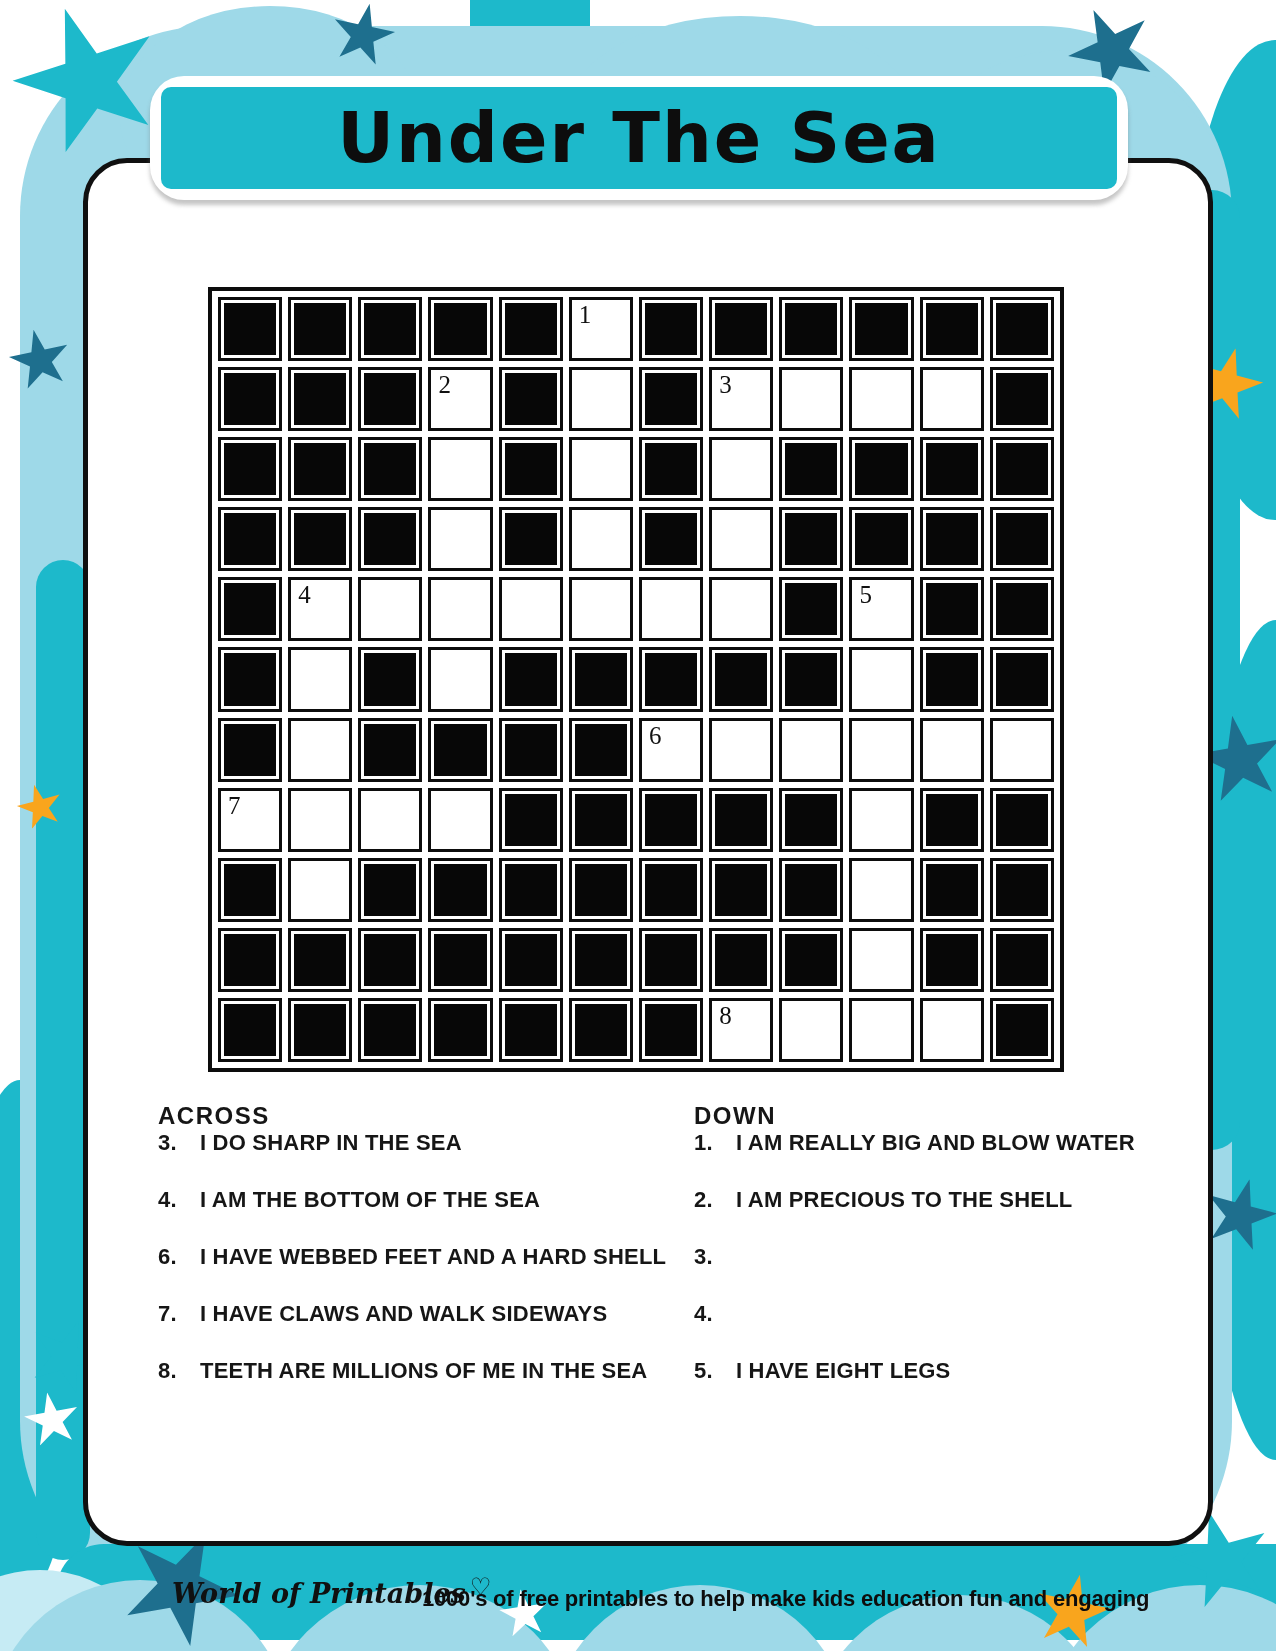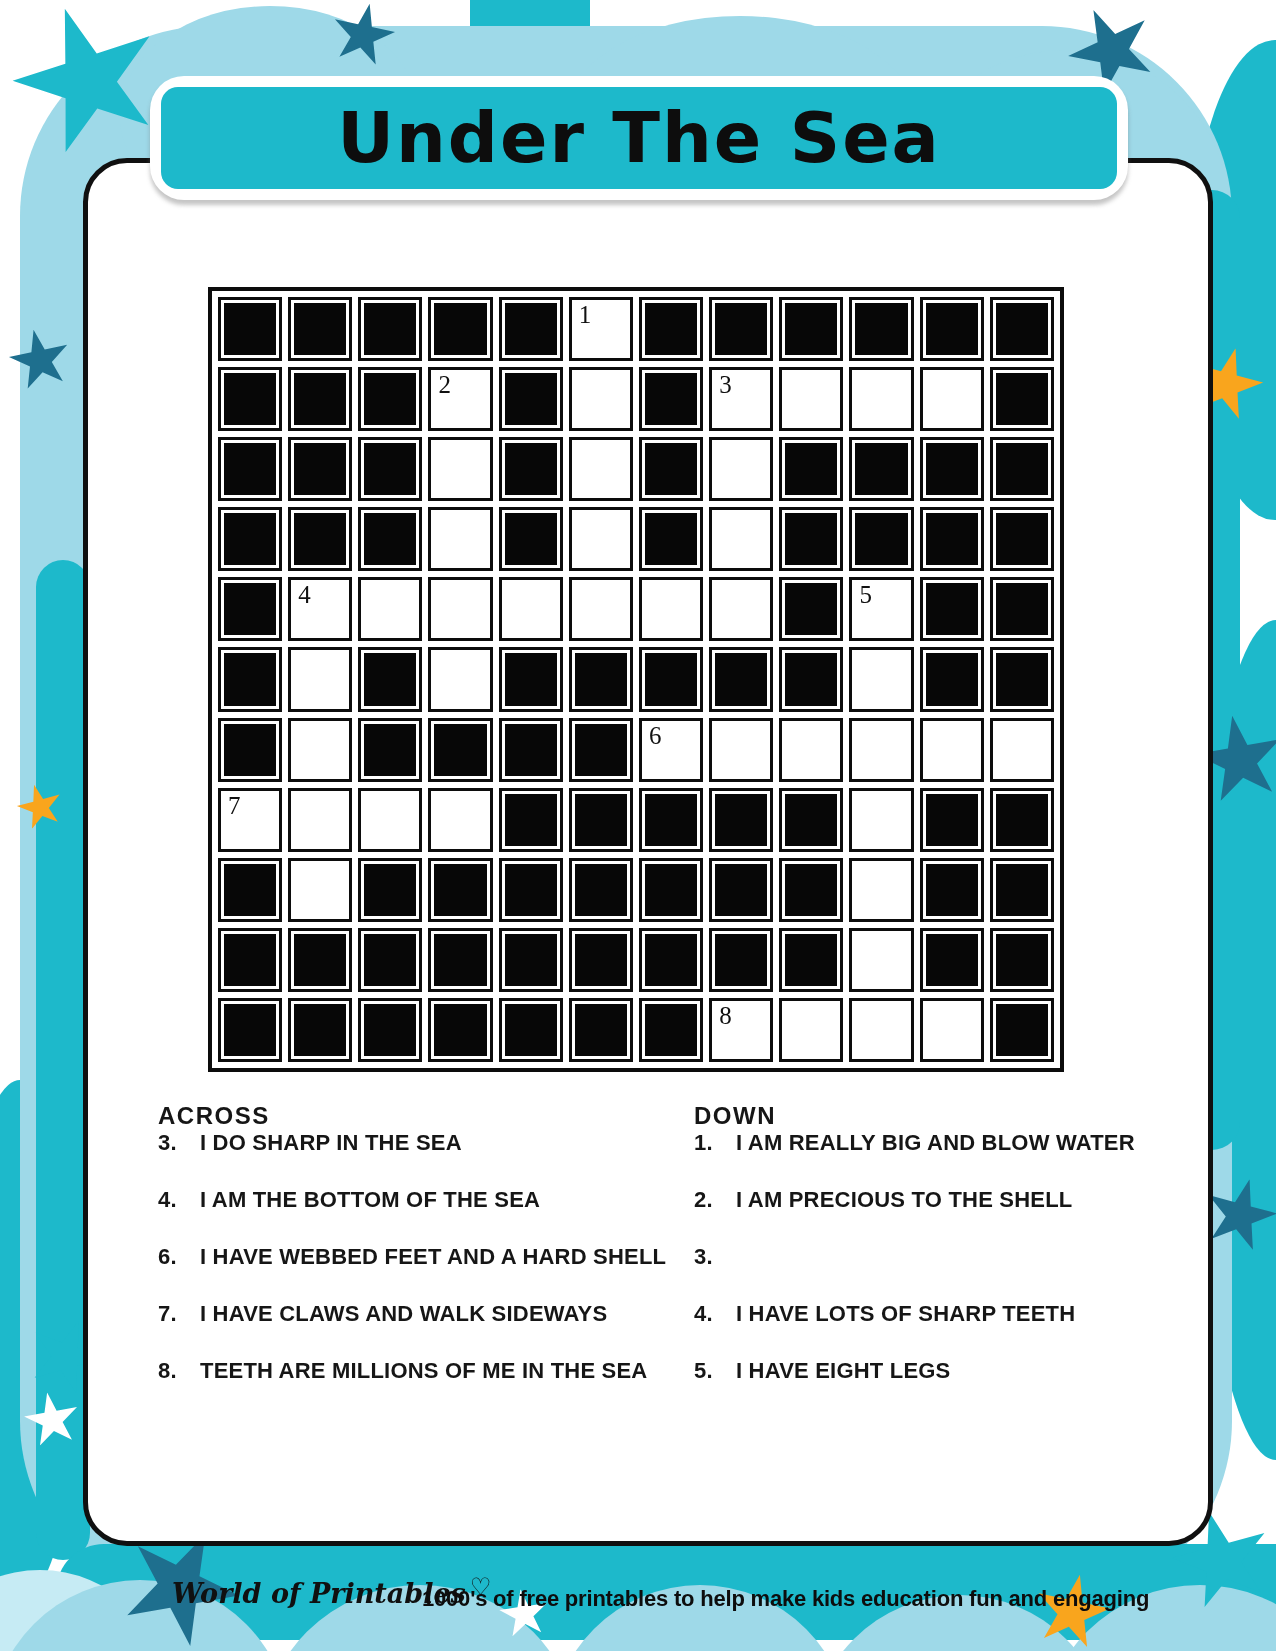--- a/index.html
+++ b/index.html
@@ -34,21 +34,21 @@
   .star{
     position:absolute;z-index:5;
     clip-path:polygon(50% 0%,61% 35%,98% 35%,68% 57%,79% 91%,50% 70%,21% 91%,32% 57%,2% 35%,39% 35%);
   }
   
   #card{left:83px;top:158px;width:1130px;height:1388px;background:#fff;border:5px solid #101010;
         border-radius:44px;box-sizing:border-box;z-index:6;}
   #banner-shell{left:150px;top:76px;width:978px;height:124px;background:#fff;border-radius:34px;
         z-index:8;box-shadow:0 5px 4px rgba(110,110,110,.4);}
   #banner-inner{position:absolute;left:11px;top:11px;right:11px;bottom:11px;background:var(--teal);
-        border-radius:17px;display:flex;align-items:center;justify-content:center;}
+        border-radius:10px;display:flex;align-items:center;justify-content:center;}
   #title{font-family:"DejaVu Sans",sans-serif;font-weight:bold;font-size:70px;letter-spacing:2px;color:#0d0d0d;}
   
   #grid{left:208px;top:287px;width:856px;height:785px;z-index:7;box-sizing:border-box;background:#fff;
         border:4px solid #0c0c0c;padding:6px;display:grid;
         grid-template-columns:repeat(12,1fr);grid-template-rows:repeat(11,1fr);gap:6px;}
   .cell{border:3px solid #0c0c0c;background:#fff;position:relative;}
   .cell.black{background:#070707;box-shadow:inset 0 0 0 3px #fff;}
   .cellnum{position:absolute;top:1px;left:7px;font-family:"Liberation Serif",serif;font-size:25px;color:#111;}
   
   .clues{position:absolute;z-index:7;color:#161616;}
@@ -296,21 +296,20 @@
       </div>
       <div class="clue">
         <span class="clue-num">2.</span>
         <span class="clue-text">I AM PRECIOUS TO THE SHELL</span>
       </div>
       <div class="clue">
         <span class="clue-num">3.</span>
       </div>
       <div class="clue">
         <span class="clue-num">4.</span>
-        <span class="clue-text">I HAVE LOTS OF SHARP TEETH</span>
       </div>
       <div class="clue">
         <span class="clue-num">5.</span>
         <span class="clue-text">I HAVE EIGHT LEGS</span>
       </div>
     </div>
 </div>
 
 <div class="shape" id="brand"><span>World of Printables</span><span class="heart">♡</span></div>
 <div class="shape" id="tagline">1000's of free printables to help make kids education fun and engaging</div>

